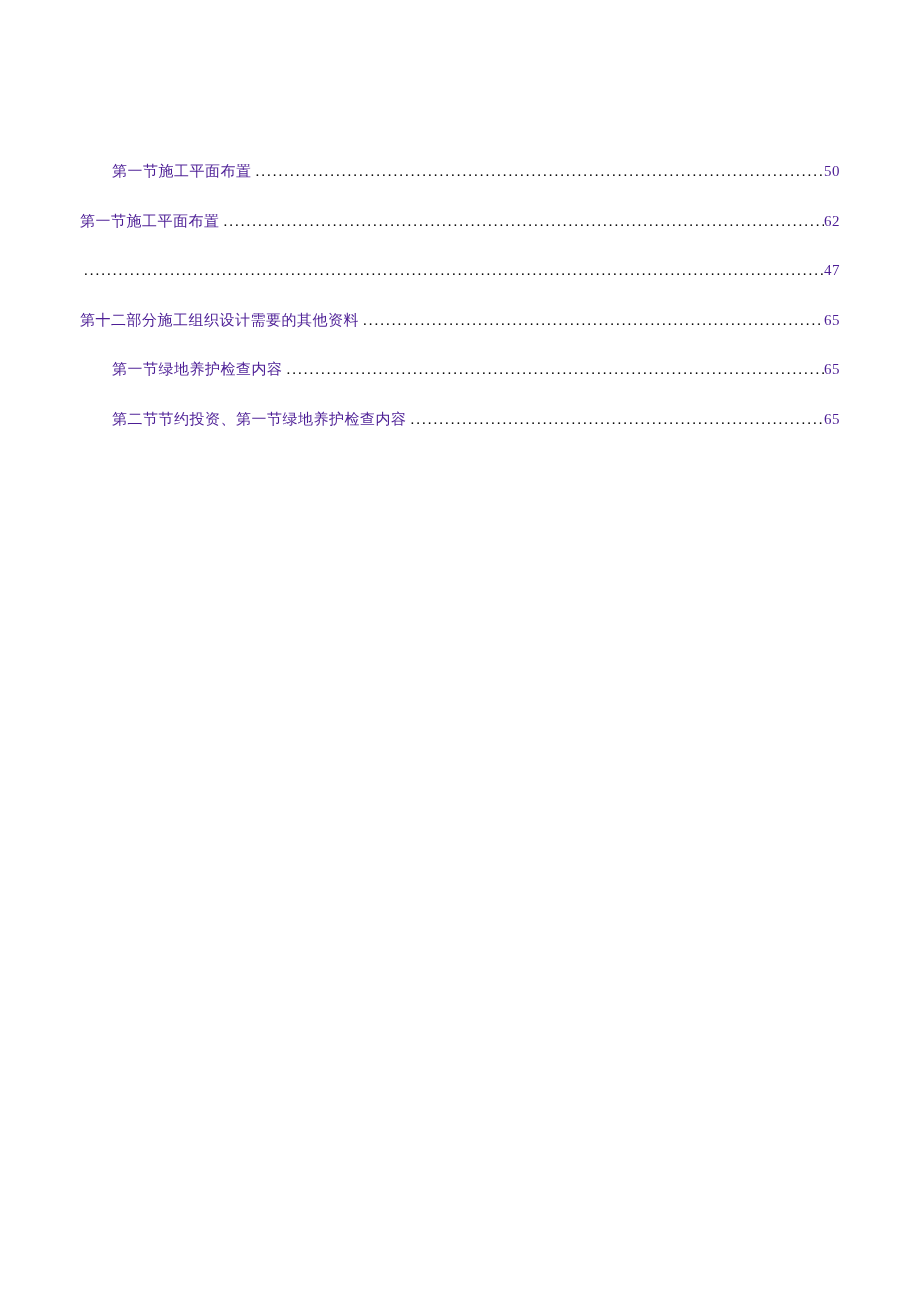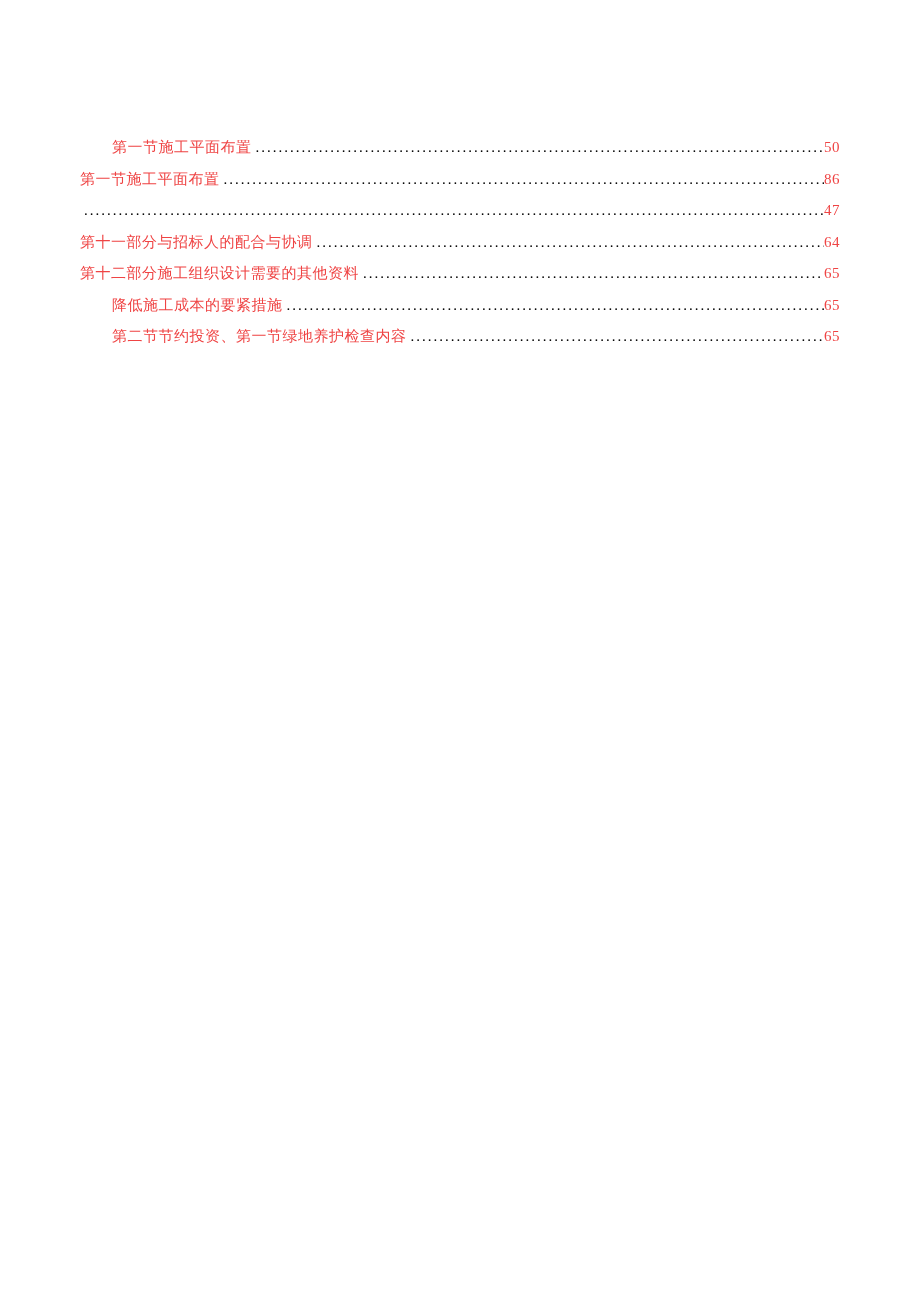--- a/index.html
+++ b/index.html
@@ -15,23 +15,24 @@
       position: relative;
     }
     .page-content {
       padding: 135px 80px 0 80px;
     }
     .toc-line {
       display: flex;
       align-items: baseline;
       margin-bottom: 6px;
       font-size: 15px;
-      color: #ef4444;
+      color: #4c1d95;
       line-height: 1.7;
       white-space: nowrap;
+      margin-top: 24px;
     }
     .toc-line.indent-1 {
       padding-left: 32px;
     }
     .toc-title {
       flex-shrink: 0;
       letter-spacing: 0.5px;
     }
     .toc-dots {
       flex: 1;
@@ -53,38 +54,33 @@
 
 <div class="page-content">
   <div class="toc-line indent-1">
     <span class="toc-title">第一节施工平面布置</span>
     <span class="toc-dots"></span>
     <span class="toc-page">50</span>
   </div>
   <div class="toc-line">
     <span class="toc-title">第一节施工平面布置</span>
     <span class="toc-dots"></span>
-    <span class="toc-page">86</span>
+    <span class="toc-page">62</span>
   </div>
   <div class="toc-line">
     <span class="toc-dots"></span>
     <span class="toc-page">47</span>
-  </div>
-  <div class="toc-line">
-    <span class="toc-title">第十一部分与招标人的配合与协调</span>
-    <span class="toc-dots"></span>
-    <span class="toc-page">64</span>
   </div>
   <div class="toc-line">
     <span class="toc-title">第十二部分施工组织设计需要的其他资料</span>
     <span class="toc-dots"></span>
     <span class="toc-page">65</span>
   </div>
   <div class="toc-line indent-1">
-    <span class="toc-title">降低施工成本的要紧措施</span>
+    <span class="toc-title">第一节绿地养护检查内容</span>
     <span class="toc-dots"></span>
     <span class="toc-page">65</span>
   </div>
   <div class="toc-line indent-1">
     <span class="toc-title">第二节节约投资、第一节绿地养护检查内容</span>
     <span class="toc-dots"></span>
     <span class="toc-page">65</span>
   </div>
 </div>
 

